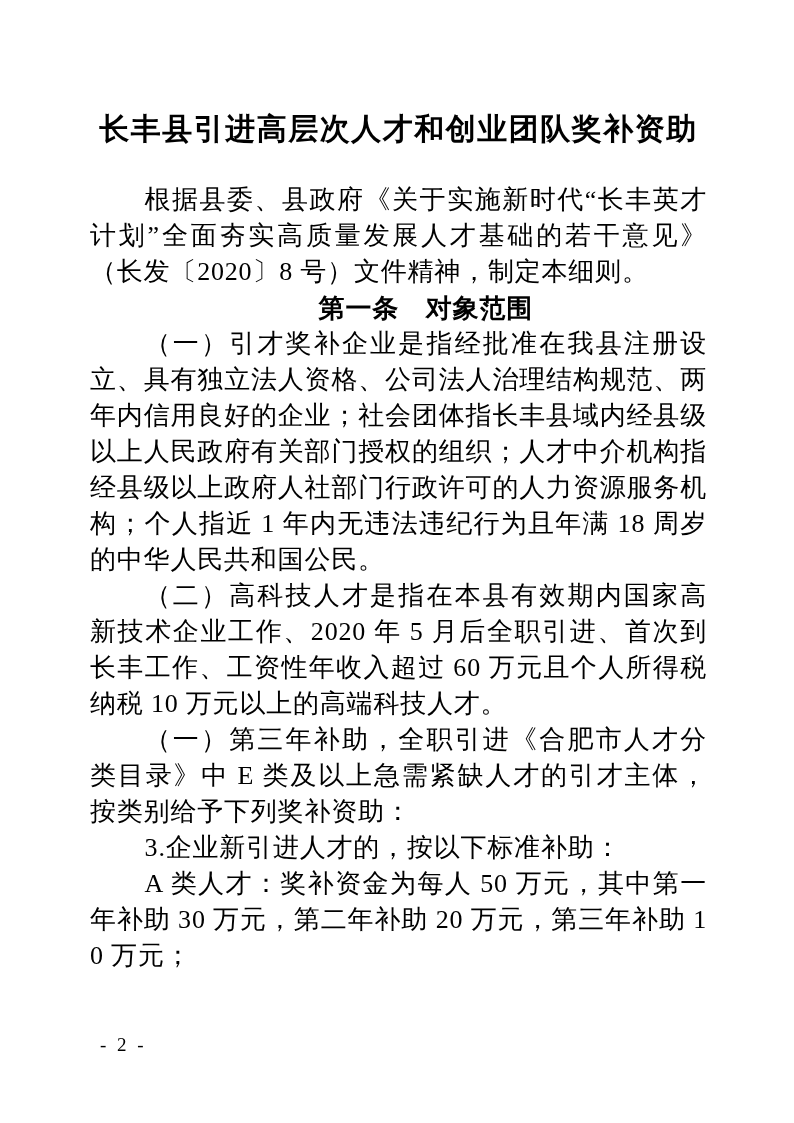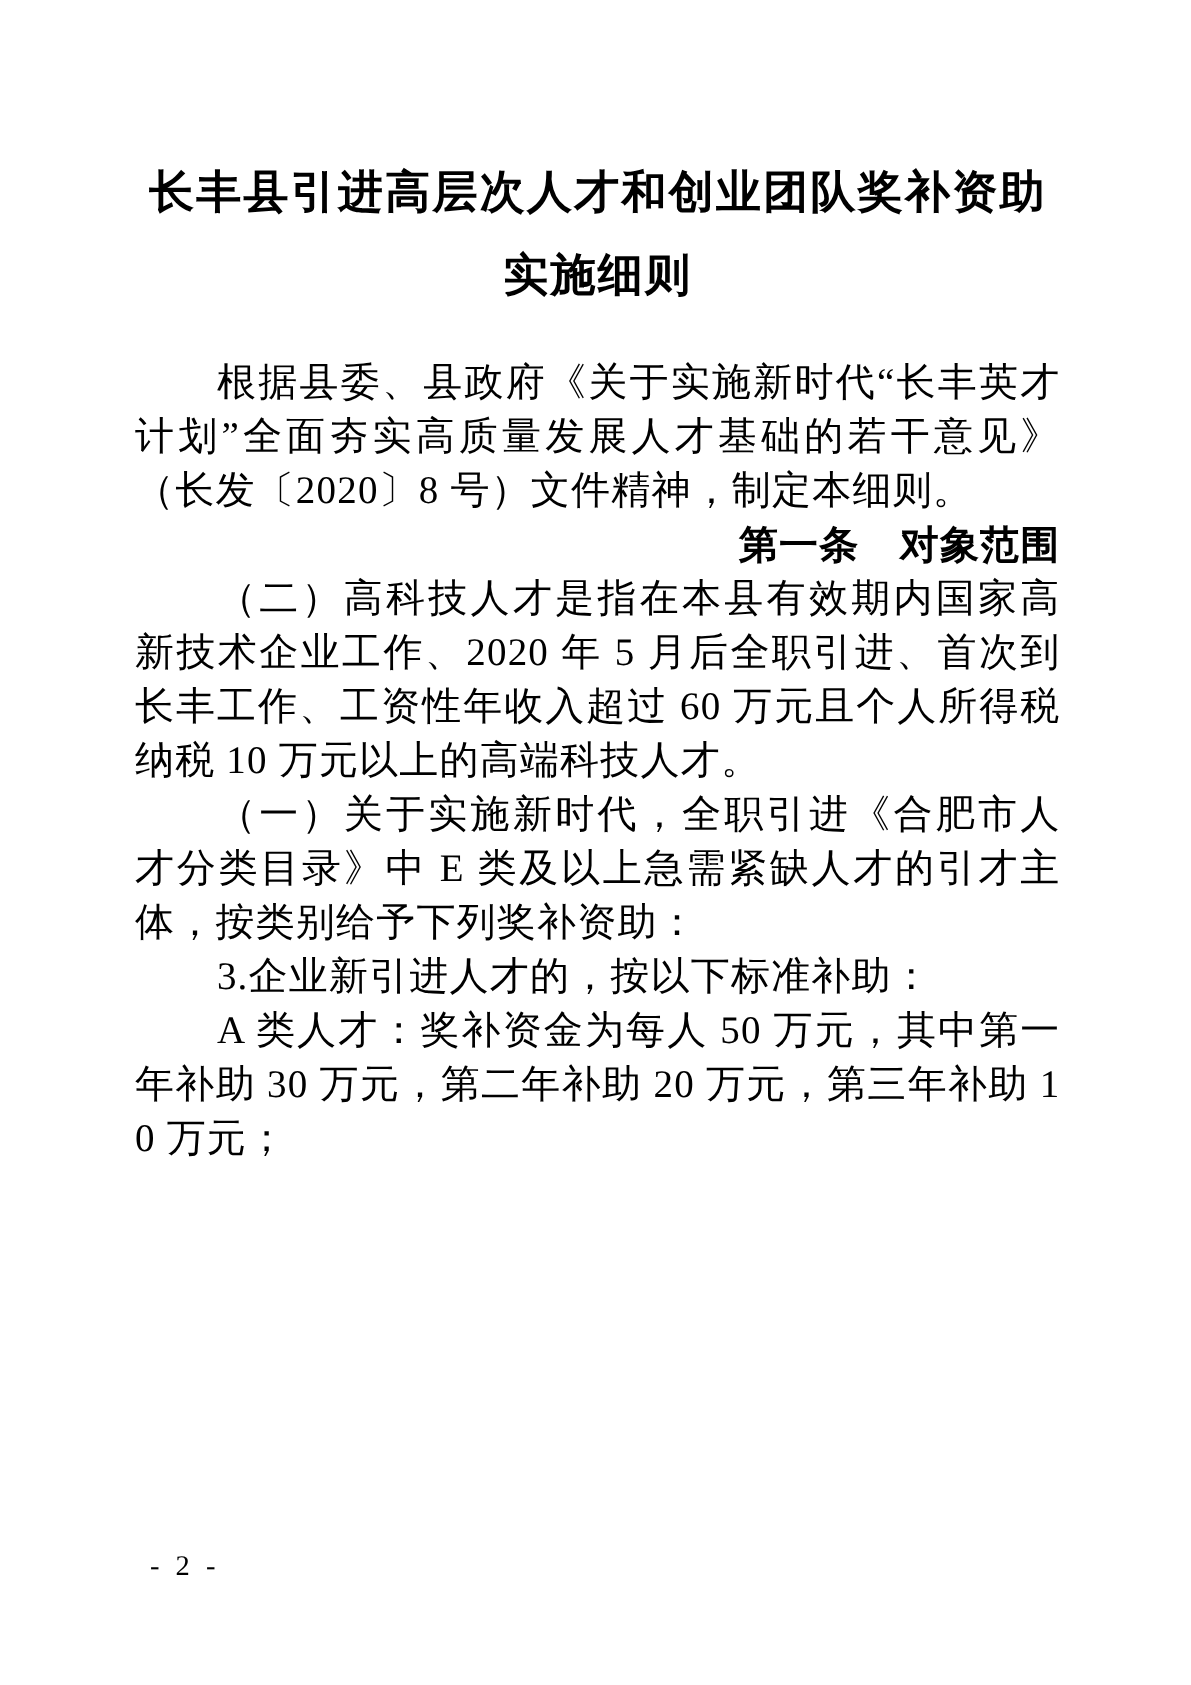--- a/index.html
+++ b/index.html
@@ -39,43 +39,43 @@
     font-size: 26px;
     line-height: 36px;
     letter-spacing: 0.8px;
     text-align: justify;
     text-indent: 2.1em;
     word-break: break-all;
   }
   .paragraphs p.para-heading {
     font-weight: 700;
     font-family: "Liberation Sans", "DejaVu Sans", sans-serif;
-    text-align: right;
+    text-align: center;
   }
   .page-number {
     position: absolute;
     left: 100px;
     top: 1034px;
     font-size: 19px;
     letter-spacing: 3px;
     font-family: "Liberation Serif", "DejaVu Serif", serif;
   }
 </style>
 </head>
 <body>
 
 <div class="page">
   <div class="content">
     <h1 class="doc-title">
       <span class="title-line">长丰县引进高层次人才和创业团队奖补资助</span>
-      <span class="title-line">实施细则</span>
     </h1>
     <div class="paragraphs" id="paragraphs">
         <p class="para-body">根据县委、县政府《关于实施新时代“长丰英才计划”全面夯实高质量发展人才基础的若干意见》（长发〔2020〕8 号）文件精神，制定本细则。</p>
         <p class="para-heading">第一条　对象范围</p>
+        <p class="para-body">（一）引才奖补企业是指经批准在我县注册设立、具有独立法人资格、公司法人治理结构规范、两年内信用良好的企业；社会团体指长丰县域内经县级以上人民政府有关部门授权的组织；人才中介机构指经县级以上政府人社部门行政许可的人力资源服务机构；个人指近 1 年内无违法违纪行为且年满 18 周岁的中华人民共和国公民。</p>
         <p class="para-body">（二）高科技人才是指在本县有效期内国家高新技术企业工作、2020 年 5 月后全职引进、首次到长丰工作、工资性年收入超过 60 万元且个人所得税纳税 10 万元以上的高端科技人才。</p>
-        <p class="para-body">（一）关于实施新时代，全职引进《合肥市人才分类目录》中 E 类及以上急需紧缺人才的引才主体，按类别给予下列奖补资助：</p>
+        <p class="para-body">（一）第三年补助，全职引进《合肥市人才分类目录》中 E 类及以上急需紧缺人才的引才主体，按类别给予下列奖补资助：</p>
         <p class="para-body">3.企业新引进人才的，按以下标准补助：</p>
         <p class="para-body">A 类人才：奖补资金为每人 50 万元，其中第一年补助 30 万元，第二年补助 20 万元，第三年补助 10 万元；</p>
       </div>
   </div>
   <div class="page-number">- 2 -</div>
 </div>
 
 </body></html>

